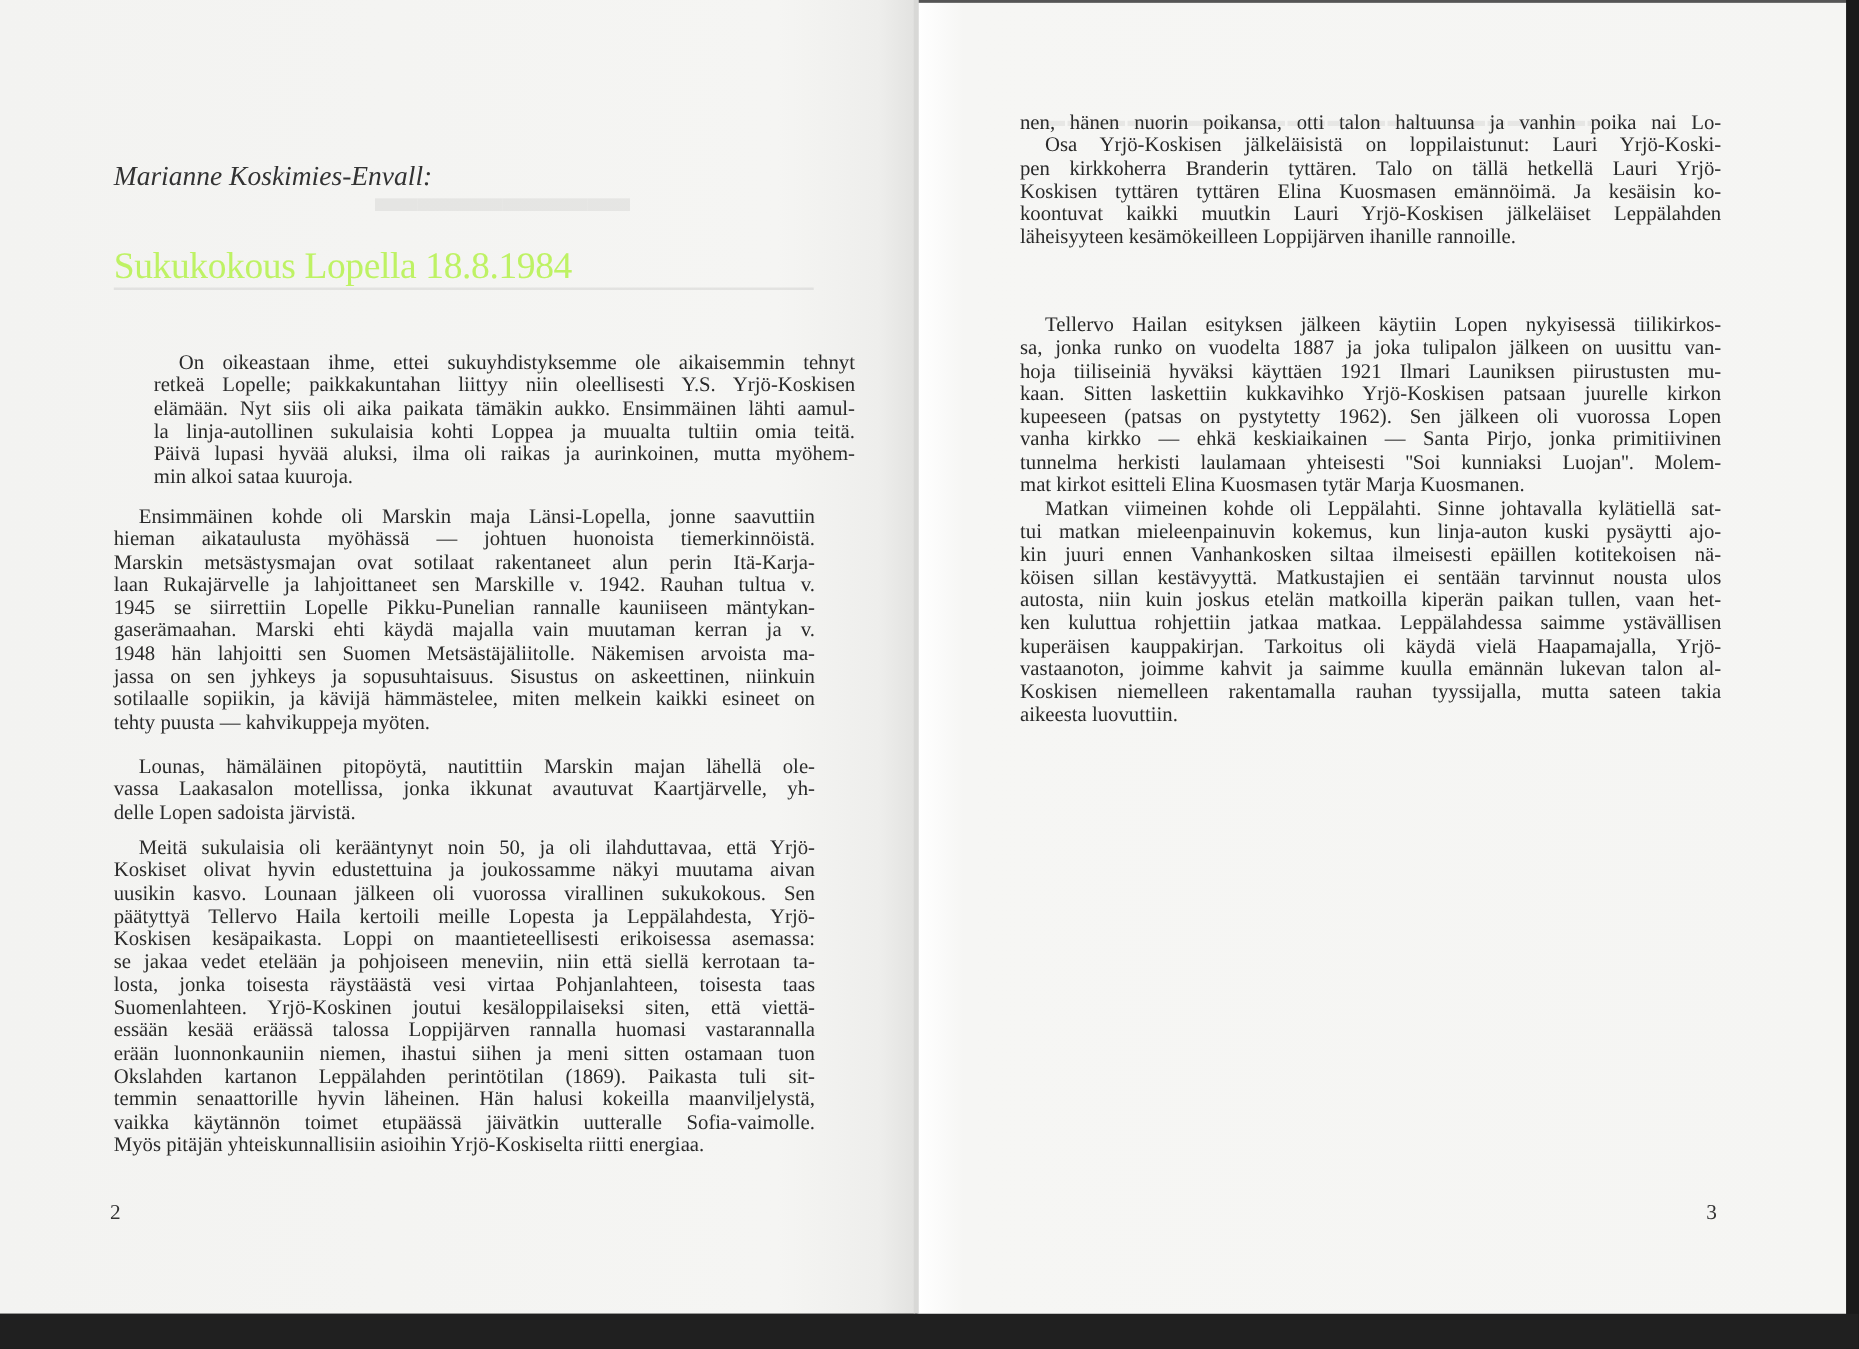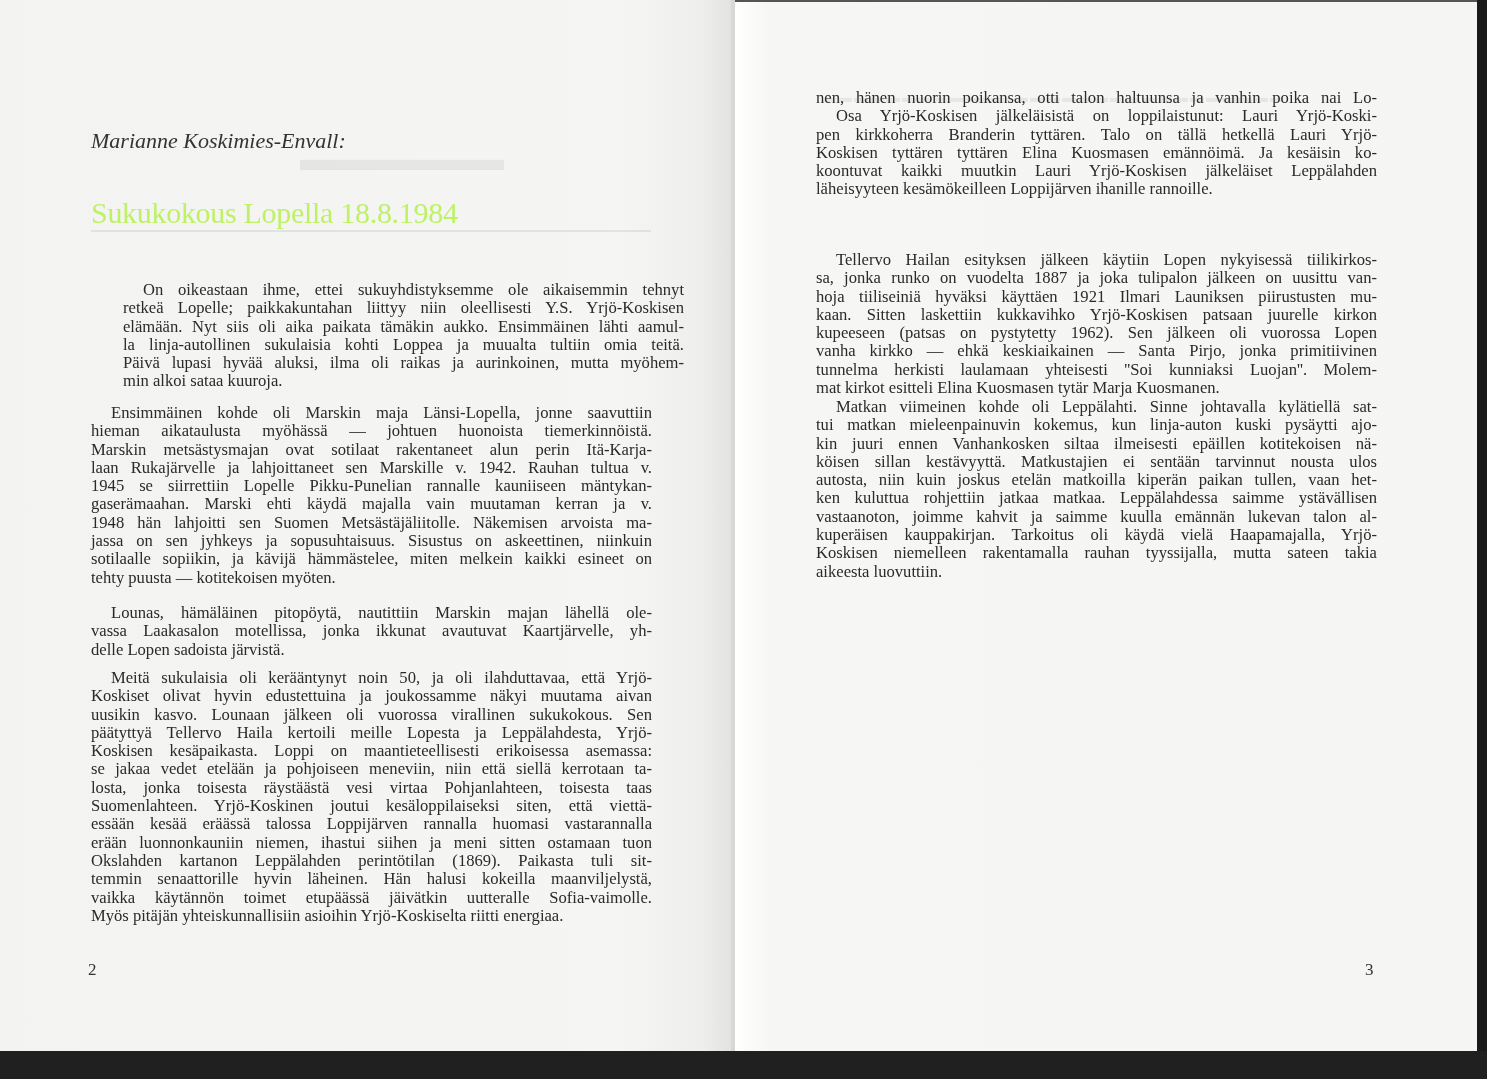--- a/index.html
+++ b/index.html
@@ -72,21 +72,21 @@
 <div class="text para left-col" style="top:404px;">
   <span class="line indent">Ensimmäinen kohde oli Marskin maja Länsi-Lopella, jonne saavuttiin</span>
   <span class="line">hieman aikataulusta myöhässä — johtuen huonoista tiemerkinnöistä.</span>
   <span class="line">Marskin metsästysmajan ovat sotilaat rakentaneet alun perin Itä-Karja-</span>
   <span class="line">laan Rukajärvelle ja lahjoittaneet sen Marskille v. 1942. Rauhan tultua v.</span>
   <span class="line">1945 se siirrettiin Lopelle Pikku-Punelian rannalle kauniiseen mäntykan-</span>
   <span class="line">gaserämaahan. Marski ehti käydä majalla vain muutaman kerran ja v.</span>
   <span class="line">1948 hän lahjoitti sen Suomen Metsästäjäliitolle. Näkemisen arvoista ma-</span>
   <span class="line">jassa on sen jyhkeys ja sopusuhtaisuus. Sisustus on askeettinen, niinkuin</span>
   <span class="line">sotilaalle sopiikin, ja kävijä hämmästelee, miten melkein kaikki esineet on</span>
-  <span class="line last">tehty puusta — kotitekoisen myöten.</span>
+  <span class="line last">tehty puusta — kahvikuppeja myöten.</span>
 </div>
 
 <div class="text para left-col" style="top:604px;">
   <span class="line indent">Lounas, hämäläinen pitopöytä, nautittiin Marskin majan lähellä ole-</span>
   <span class="line">vassa Laakasalon motellissa, jonka ikkunat avautuvat Kaartjärvelle, yh-</span>
   <span class="line last">delle Lopen sadoista järvistä.</span>
 </div>
 
 <div class="text para left-col" style="top:669px;">
   <span class="line indent">Meitä sukulaisia oli kerääntynyt noin 50, ja oli ilahduttavaa, että Yrjö-</span>
@@ -127,19 +127,19 @@
   <span class="line last">mat kirkot esitteli Elina Kuosmasen tytär Marja Kuosmanen.</span>
 </div>
 
 <div class="text para right-col" style="top:382px;margin-top:16px;">
   <span class="line indent">Matkan viimeinen kohde oli Leppälahti. Sinne johtavalla kylätiellä sat-</span>
   <span class="line">tui matkan mieleenpainuvin kokemus, kun linja-auton kuski pysäytti ajo-</span>
   <span class="line">kin juuri ennen Vanhankosken siltaa ilmeisesti epäillen kotitekoisen nä-</span>
   <span class="line">köisen sillan kestävyyttä. Matkustajien ei sentään tarvinnut nousta ulos</span>
   <span class="line">autosta, niin kuin joskus etelän matkoilla kiperän paikan tullen, vaan het-</span>
   <span class="line">ken kuluttua rohjettiin jatkaa matkaa. Leppälahdessa saimme ystävällisen</span>
+  <span class="line">kuperäisen kauppakirjan. Tarkoitus oli käydä vielä Haapamajalla, Yrjö-</span>
   <span class="line">vastaanoton, joimme kahvit ja saimme kuulla emännän lukevan talon al-</span>
-  <span class="line">kuperäisen kauppakirjan. Tarkoitus oli käydä vielä Haapamajalla, Yrjö-</span>
   <span class="line">Koskisen niemelleen rakentamalla rauhan tyyssijalla, mutta sateen takia</span>
   <span class="line last">aikeesta luovuttiin.</span>
 </div>
 
 <div class="text pagenum" style="left:1365px; top:960px;">3</div>
 
 </body></html>

